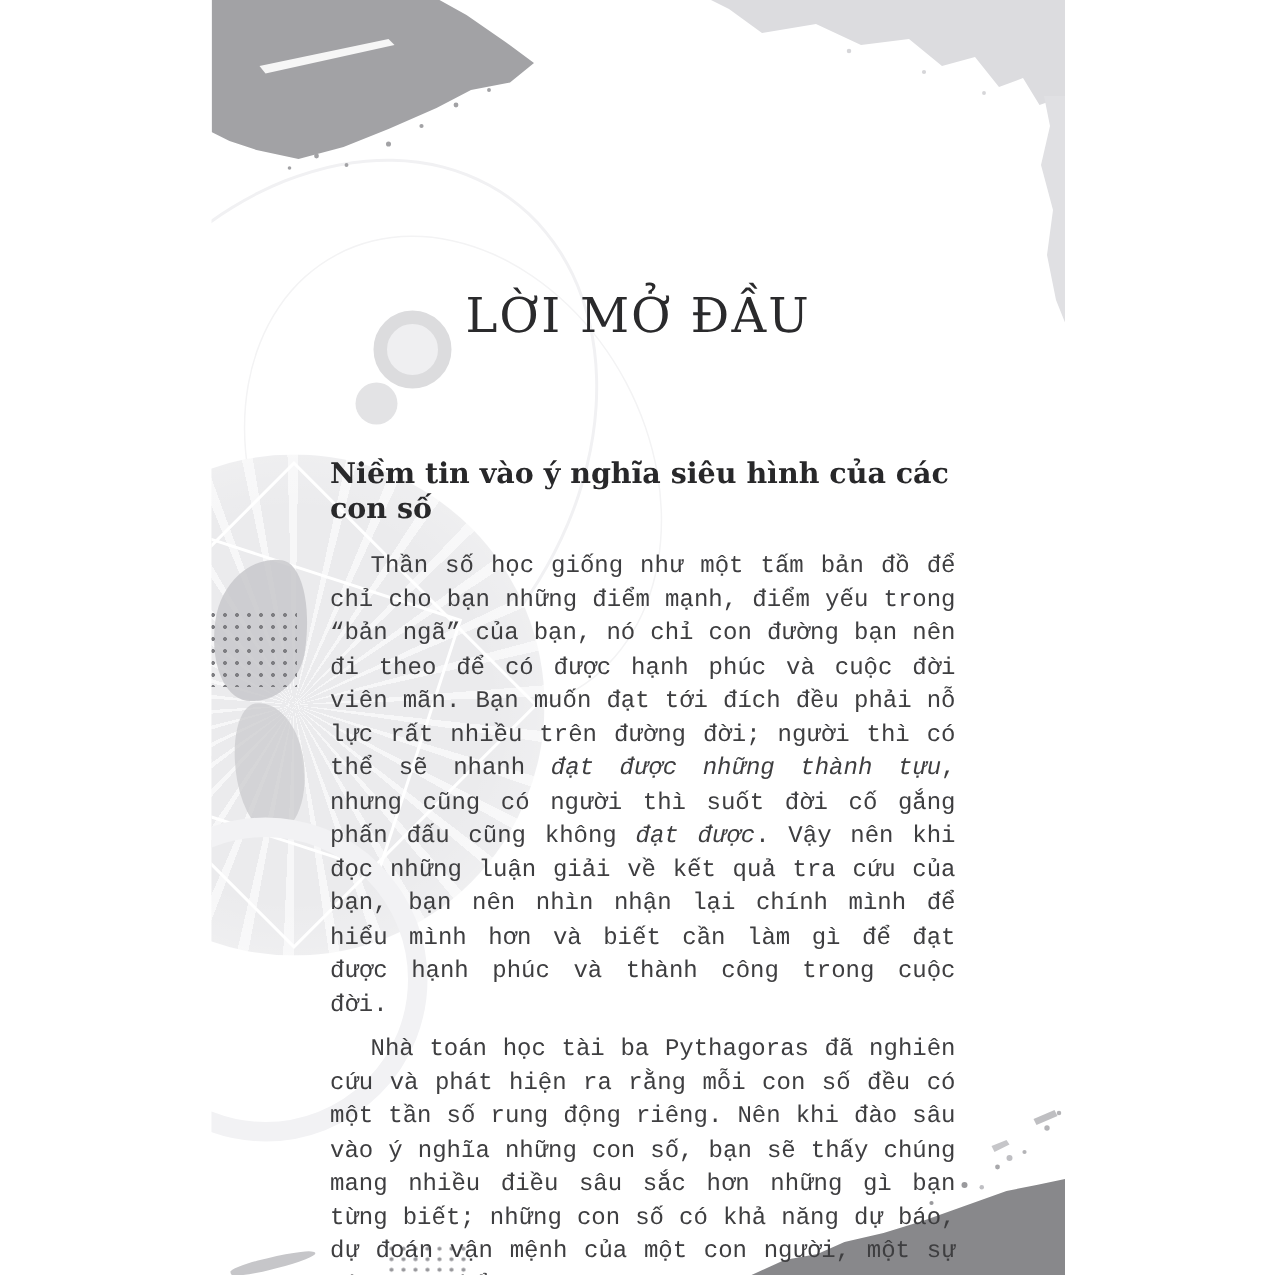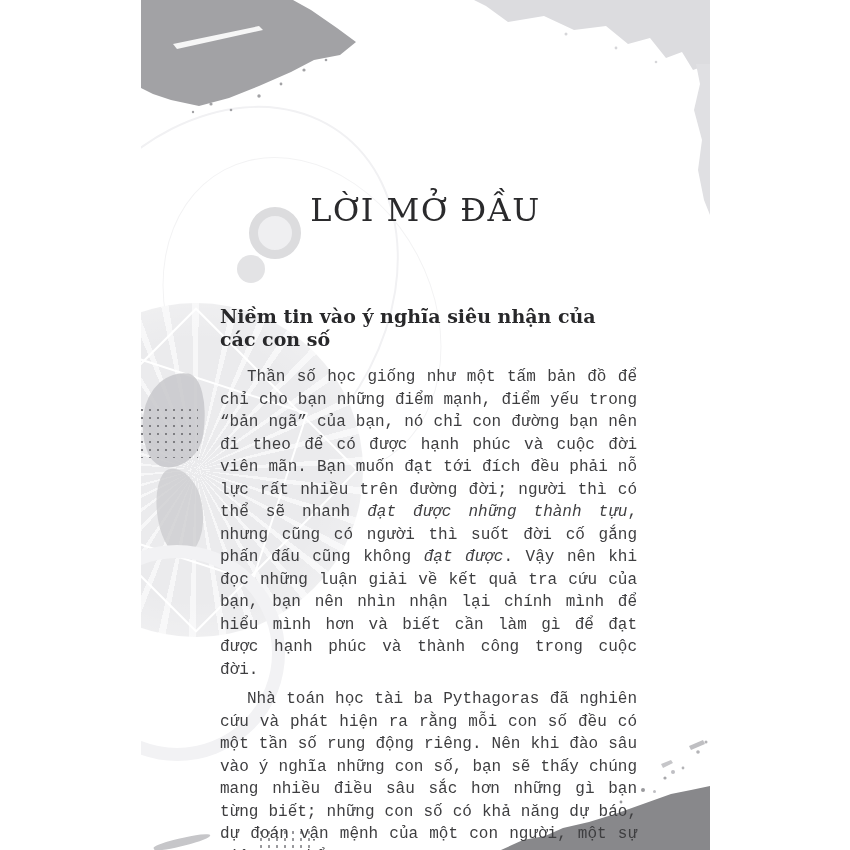--- a/index.html
+++ b/index.html
@@ -116,21 +116,21 @@
     </svg>
 
     <div class="deco scratch-bl"></div>
     <div class="deco dots-bottom"></div>
     <div class="deco speck" style="left:530px; top:770px; width:4px; height:4px;"></div>
     <div class="deco speck" style="left:512px; top:790px; width:3px; height:3px;"></div>
 
     <div class="chapter-title">LỜI MỞ ĐẦU</div>
 
     <div class="content">
-      <div class="intro-heading">Niềm tin vào ý nghĩa siêu nhận của các con số</div>
+      <div class="intro-heading">Niềm tin vào ý nghĩa siêu hình của các con số</div>
 
       <p><span>Thần số học giống như một tấm bản đồ để chỉ cho bạn những điểm mạnh, điểm yếu trong “bản ngã” của bạn, nó chỉ con đường bạn nên đi theo để có được hạnh phúc và cuộc đời viên mãn. Bạn muốn đạt tới đích đều phải nỗ lực rất nhiều trên đường đời; người thì có thể sẽ nhanh </span><i>đạt được những thành tựu</i><span>, nhưng cũng có người thì suốt đời cố gắng phấn đấu cũng không </span><i>đạt được</i><span>. Vậy nên khi đọc những luận giải về kết quả tra cứu của bạn, bạn nên nhìn nhận lại chính mình để hiểu mình hơn và biết cần làm gì để đạt được hạnh phúc và thành công trong cuộc đời.</span></p>
 
       <p>Nhà toán học tài ba Pythagoras đã nghiên cứu và phát hiện ra rằng mỗi con số đều có một tần số rung động riêng. Nên khi đào sâu vào ý nghĩa những con số, bạn sẽ thấy chúng mang nhiều điều sâu sắc hơn những gì bạn từng biết; những con số có khả năng dự báo, dự đoán vận mệnh của một con người, một sự việc cụ thể.</p>
 
       <div class="potential-heading">Tiềm năng của các con số</div>
 
       <ul>
         <li><b>Số 1:</b><span> mang tiềm năng của tính chủ động, nhiệt huyết và thăng tiến.</span></li>
 

